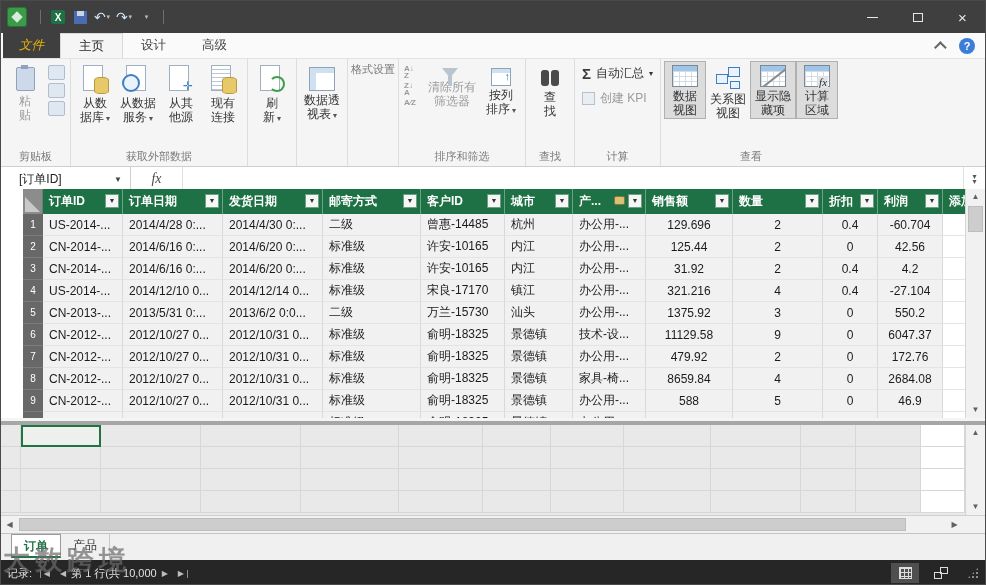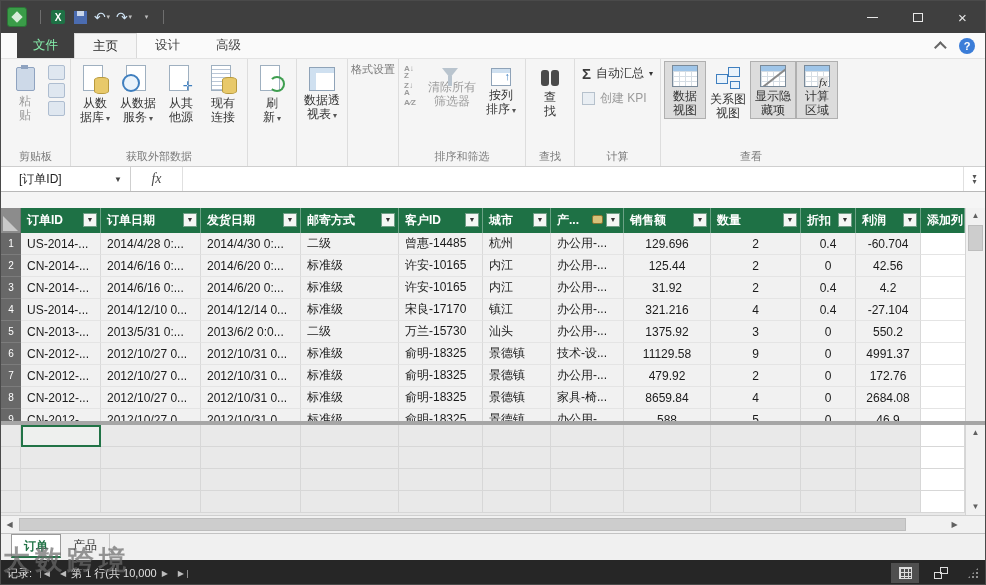--- a/index.html
+++ b/index.html
@@ -27,21 +27,21 @@
   .win-controls { margin-left:auto; display:flex; height:100%; }
   .win-btn { width:45px; height:100%; display:flex; align-items:center; justify-content:center; color:#e8e8e8; }
   .win-btn .min-glyph { width:11px; height:1px; background:#e8e8e8; display:block; }
   .win-btn .max-glyph { width:10px; height:9px; border:1px solid #e8e8e8; display:block; }
   .win-btn.close { font-size:15px; }
 
   
   .tabrow { position:absolute; left:0; top:32px; width:100%; height:26px; background:#fafafa;
             display:flex; align-items:flex-end; border-bottom:1px solid #e3e3e3; }
   .rtab { font-size:12.5px; color:#444; padding:0 18px; height:25px; line-height:25px; }
-  .rtab.file { background:#3f3f3f; color:#86efac; margin-left:16px; padding:0 16px; }
+  .rtab.file { background:#3f3f3f; color:#eab308; margin-left:2px; padding:0 16px;font-style:italic; }
   .rtab.active { background:#f5f5f5; color:#1f1f1f; border:1px solid #d9d9d9; border-bottom:none; }
   .tabrow-right { margin-left:auto; display:flex; align-items:center; gap:12px; padding-right:10px; height:100%; }
   .collapse-chevron { width:9px; height:9px; border-left:2px solid #666; border-top:2px solid #666;
             transform:rotate(45deg) translateY(3px); }
   .help-btn { width:16px; height:16px; border-radius:50%; background:#3b7dd8; color:#fff; font-size:11px;
             font-weight:bold; display:flex; align-items:center; justify-content:center; }
 
   
   .ribbon { position:absolute; left:0; top:58px; width:100%; height:108px; background:#f5f5f5;
             border-bottom:1px solid #cfcfcf; display:flex; }
@@ -117,21 +117,21 @@
   .namebox { width:130px; display:flex; align-items:center; border-right:1px solid #cfcfcf; padding-left:18px; }
   .namebox .nb-text { font-size:12px; color:#222; flex:1; }
   .namebox .dda { font-size:8px; color:#444; padding-right:8px; }
   .fxbox { width:52px; display:flex; align-items:center; justify-content:center; border-right:1px solid #e0e0e0;
            font-family:"Liberation Serif","DejaVu Serif",serif; font-style:italic; font-size:14px; color:#4a4a4a; }
   .finput { flex:1; }
   .fexpand { width:22px; display:flex; flex-direction:column; align-items:center; justify-content:center;
              border-left:1px solid #e0e0e0; color:#555; font-size:8px; line-height:5px; }
 
   
-  .main { position:absolute; left:0; top:207px; width:100%; height:229px; background:#fff; overflow:hidden; }
+  .main { position:absolute; left:0; top:188px; width:100%; height:229px; background:#fff; overflow:hidden;padding-left:22px; }
   table.grid { border-collapse:separate; border-spacing:0; table-layout:fixed; width:964px; }
   table.grid th, table.grid td { overflow:hidden; white-space:nowrap; }
   thead th { height:25px; background:#1e7145; color:#fff; font-size:12px; font-weight:bold; text-align:left;
              padding:0 18px 0 6px; border-right:1px solid rgba(255,255,255,.35); position:relative; }
   thead th.corner { background:#8c8c8c; padding:0; border-right:1px solid #777; }
   .corner-tri { position:absolute; left:2px; bottom:2px; width:0; height:0;
              border-bottom:15px solid #c9c9c9; border-right:15px solid transparent; }
   .filter-btn { position:absolute; right:3px; top:5px; width:14px; height:14px; background:#f4f7f4;
              border:1px solid #6f9d85; color:#333; font-size:7px; line-height:12px; text-align:center; }
   .rel-icon { position:absolute; right:20px; top:7px; width:11px; height:9px; background:#d8c27a;
@@ -511,21 +511,21 @@
             <td>CN-2012-...</td>
             <td>2012/10/27 0...</td>
             <td>2012/10/31 0...</td>
             <td>标准级</td>
             <td>俞明-18325</td>
             <td>景德镇</td>
             <td>技术-设...</td>
             <td class="r">11129.58</td>
             <td class="r">9</td>
             <td class="r">0</td>
-            <td class="r">4991.37</td>
+            <td class="r">6047.37</td>
             <td class="addcell"></td>
           </tr>
           <tr>
             <th class="rownum">7</th>
             <td>CN-2012-...</td>
             <td>2012/10/27 0...</td>
             <td>2012/10/31 0...</td>
             <td>标准级</td>
             <td>俞明-18325</td>
             <td>景德镇</td>

